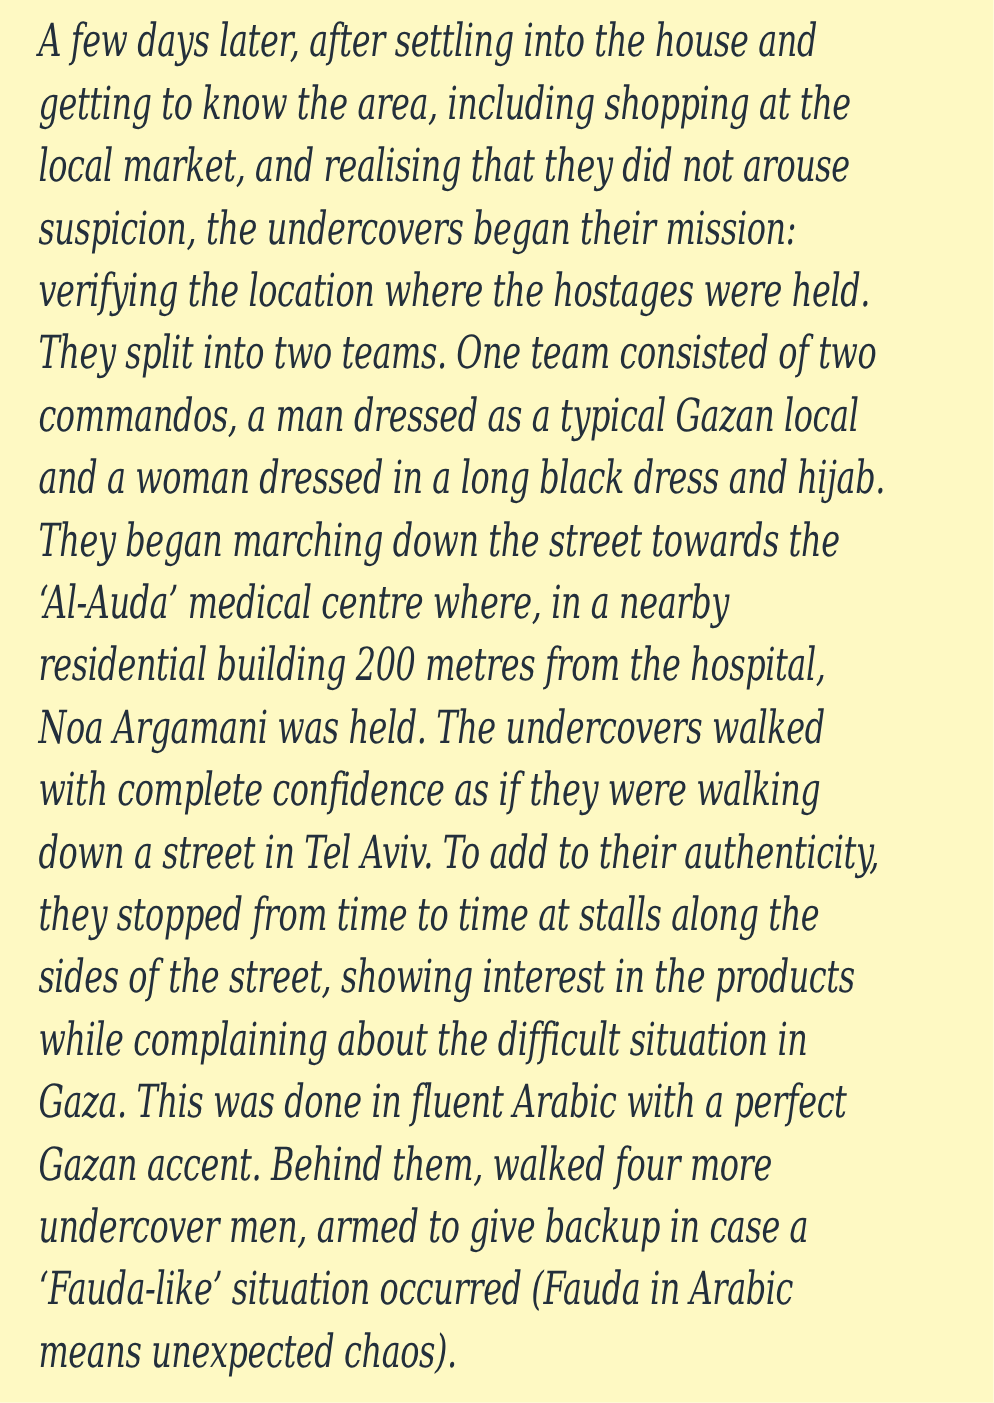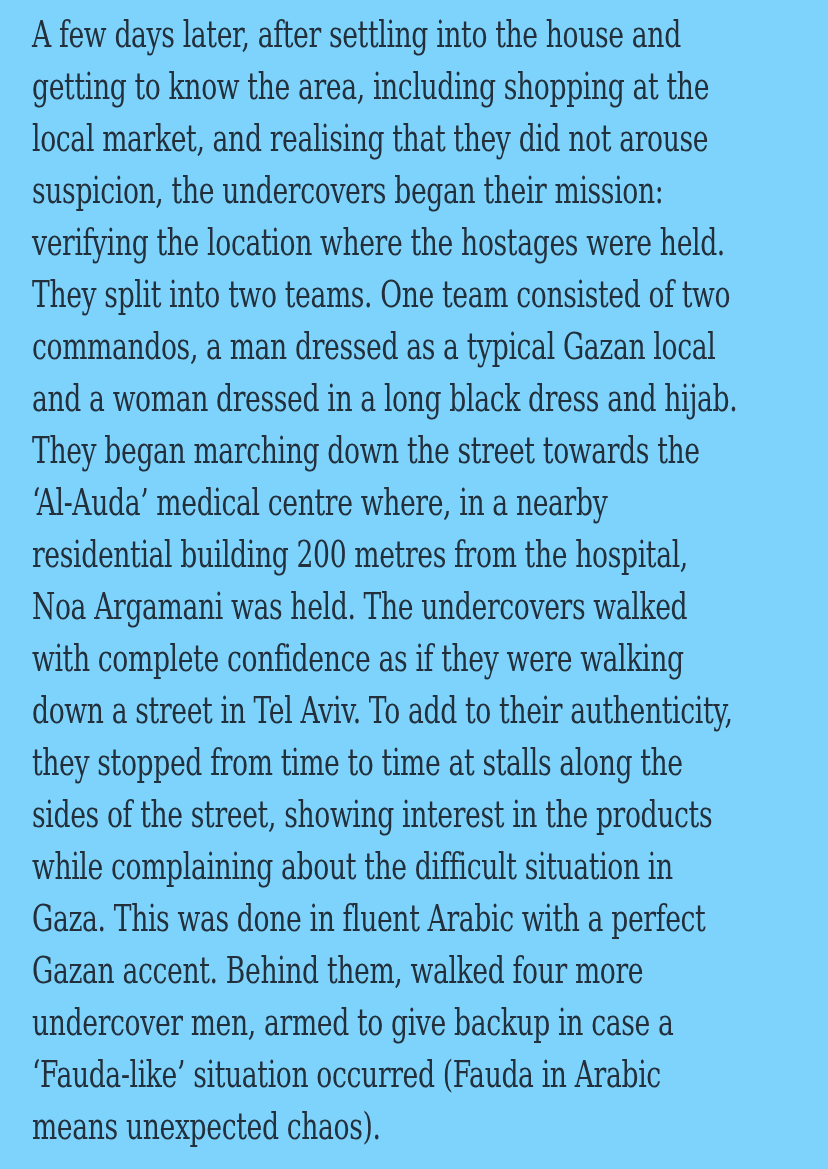--- a/index.html
+++ b/index.html
@@ -24,21 +24,21 @@
     line-height: 52px;
     white-space: pre;          
     letter-spacing: -0.5px;
     transform: scaleX(0.70);   
     transform-origin: 0 0;
   }
 </style>
 </head>
 <body style="background: rgb(255, 255, 255);">
 
-<div class="page" style="background: #7dd3fc;">
+<div class="page" style="background: #fef9c3; font-style: italic;">
   <div class="article-paragraph" style="color: rgb(35, 47, 59);">A few days later, after settling into the house and
 getting to know the area, including shopping at the
 local market, and realising that they did not arouse
 suspicion, the undercovers began their mission:
 verifying the location where the hostages were held.
 They split into two teams. One team consisted of two
 commandos, a man dressed as a typical Gazan local
 and a woman dressed in a long black dress and hijab.
 They began marching down the street towards the
 ‘Al-Auda’ medical centre where, in a nearby

